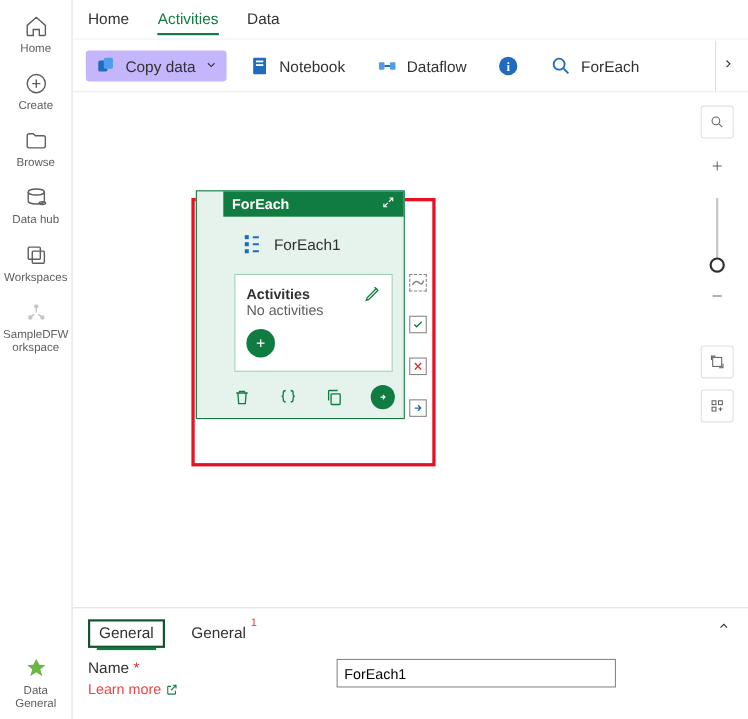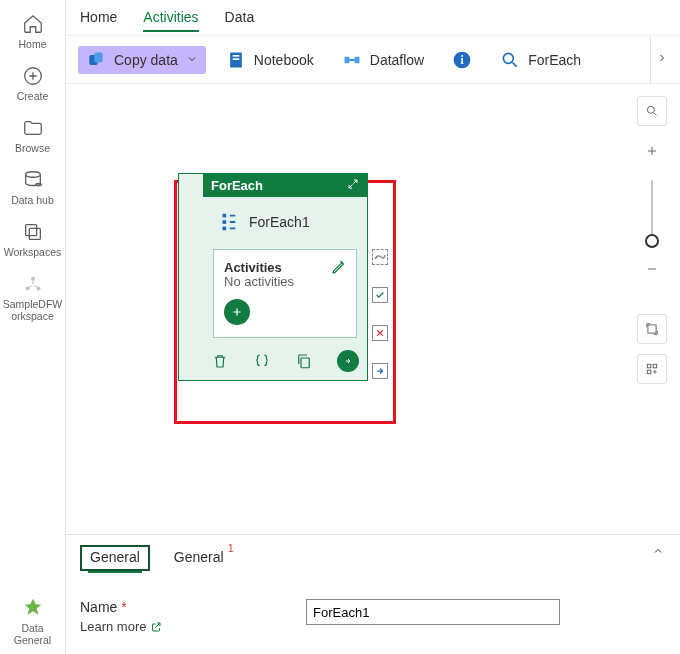--- a/index.html
+++ b/index.html
@@ -128,25 +128,25 @@
   
   .props {
     border-top:1px solid #e1dfdd; padding:0 14px 20px; position:relative;
   }
   .props-collapse{position:absolute;right:16px;top:10px;cursor:pointer;}
   .ptabs{ display:flex; align-items:flex-end; gap:22px; padding-top:10px;}
   .ptab{ font-size:14px; padding:4px 2px 6px; cursor:pointer; position:relative;}
   .ptab.active{ border-bottom:2px solid #107c41; font-weight:400;}
   .ptab .sup{ position:absolute; top:-2px; right:-8px; font-size:10px; color:#d13438;}
   .ptab-hl{ border:2px solid #14532d; padding:2px 6px 4px; }
-  .form-row{ display:flex; align-items:flex-start; margin-top:28px;}
+  .form-row{ display:flex; align-items:flex-start; margin-top:10px;}
   .form-label-col{ width:226px;}
   .form-label{ font-size:14px; }
   .req{ color:#d13438; }
-  .learn{ color:#404040; font-size:13px; display:inline-flex; align-items:center; gap:4px; margin-top:4px; cursor:pointer;}
+  .learn{ color:#ef4444; font-size:13px; display:inline-flex; align-items:center; gap:4px; margin-top:4px; cursor:pointer;}
   .input{ width:254px; height:26px; border:1px solid #8a8886; padding:2px 6px; font-size:13px;}
   .textarea{ width:254px; height:56px; border:1px solid #8a8886; resize:both; font-family:inherit; font-size:13px; padding:4px 6px;}
 </style>
 </head>
 <body>
 
 <nav class="rail">
   <div class="rail-item">
     <span class="rail-icon">
       <svg viewBox="0 0 24 24">

